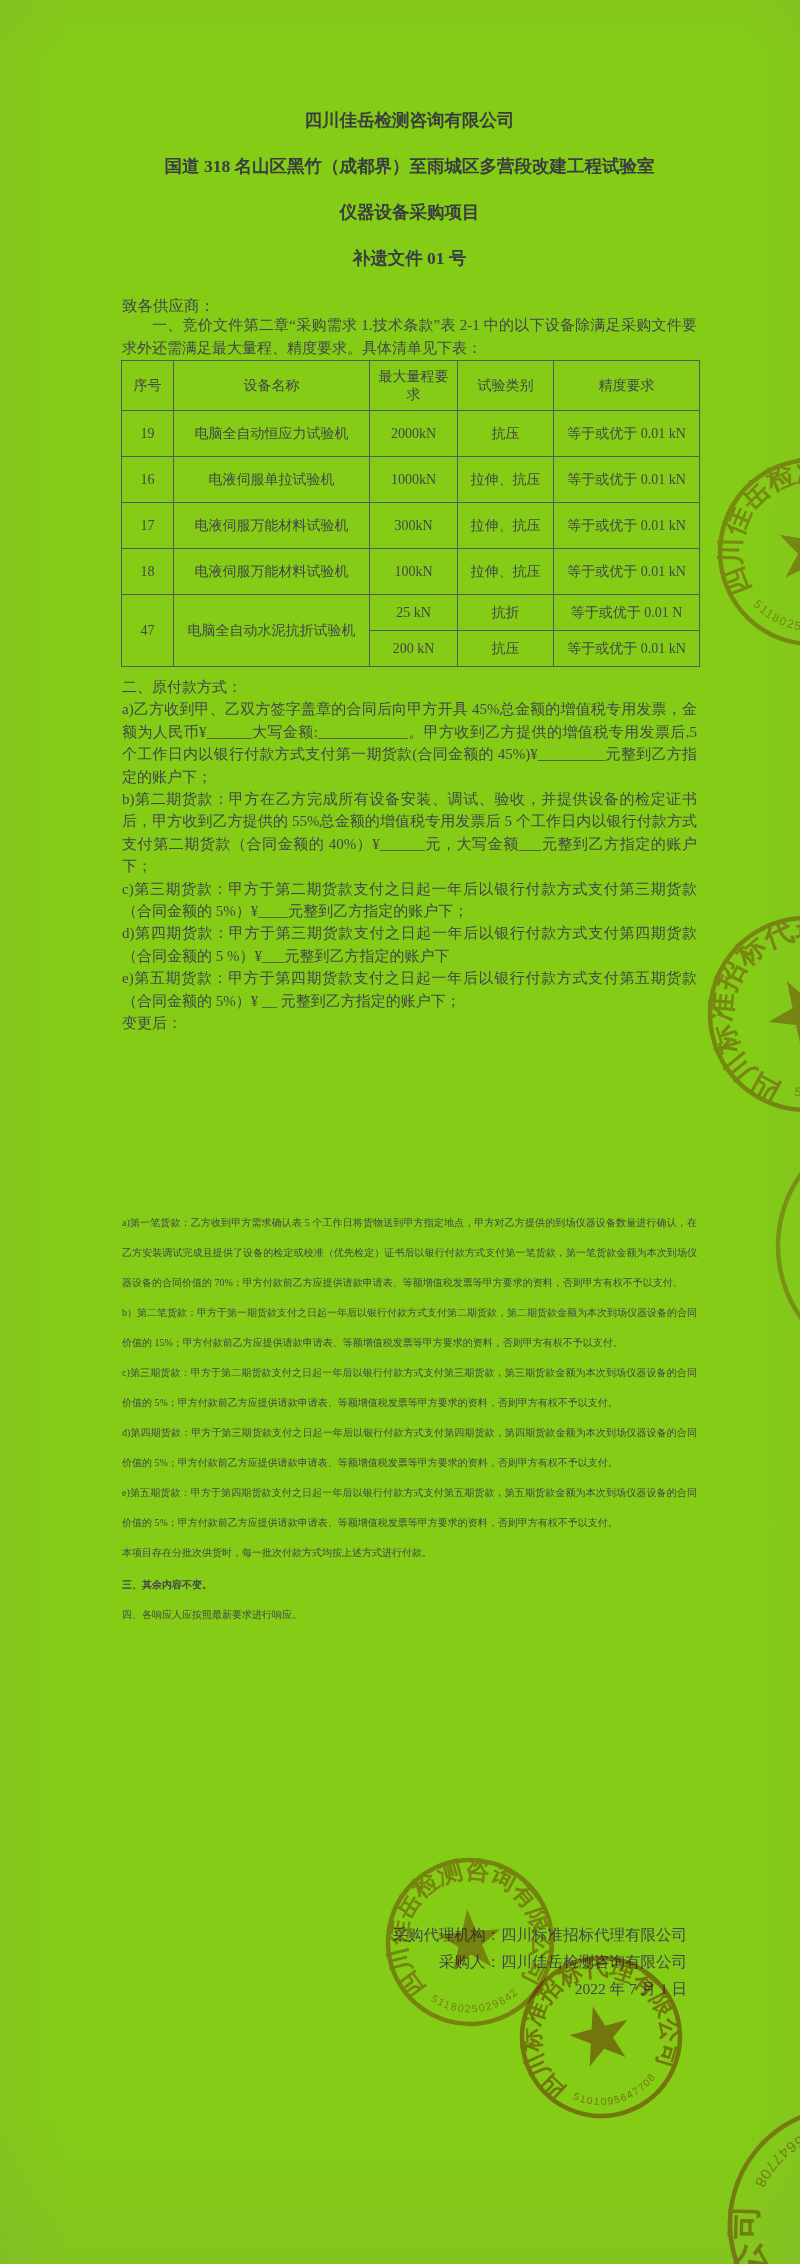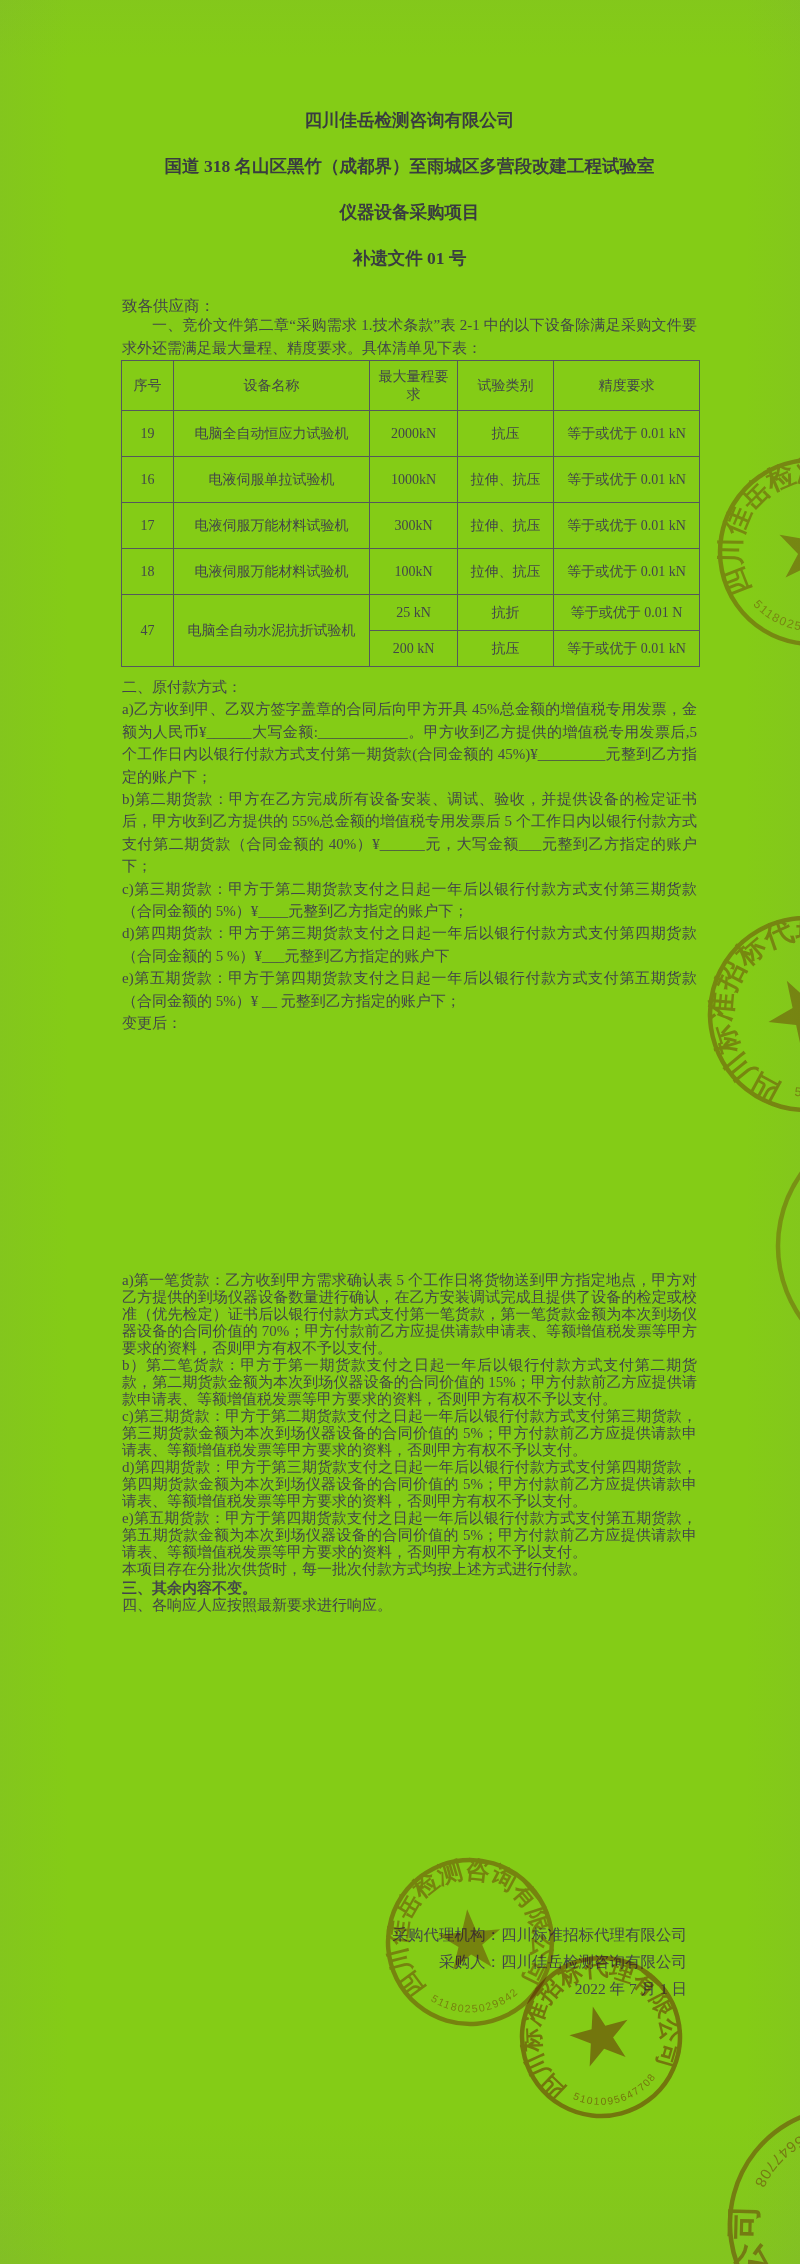--- a/index.html
+++ b/index.html
@@ -19,21 +19,21 @@
     border-collapse:collapse;table-layout:fixed;font-size:14px;color:#43464a;
   }
   table.equip th,table.equip td{
     border:1px solid #55585c;text-align:center;vertical-align:middle;
     padding:2px 4px;font-weight:normal;overflow:hidden;
   }
   tr.hrow{height:50px;margin-top:43px;}
   tr.r{height:46px;}
   tr.rs{height:36px;}
   .sec2{top:676px;font-size:15px;line-height:22.4px;text-align:justify;}
-  .sec2b{top:1272px;font-size:15px;line-height:17px;text-align:justify;}
+  .sec2b{top:1208px;font-size:10px;line-height:30px;text-align:justify;}
   .closing3{margin-top:2px;font-weight:bold;}
   .signature{top:1921px;text-align:right;font-size:15.5px;line-height:27px;padding-right:10px;box-sizing:border-box;}
   .stamp{position:absolute;pointer-events:none;mix-blend-mode:multiply;}
   .edge{position:absolute;pointer-events:none;}
   .edge-left{left:0;top:0;width:70px;height:100%;background:linear-gradient(90deg,rgba(120,120,120,.07),rgba(120,120,120,0));}
   .edge-right{right:0;top:0;width:55px;height:100%;background:linear-gradient(270deg,rgba(120,120,120,.06),rgba(120,120,120,0));}
   .edge-bottom{left:0;bottom:0;width:100%;height:150px;background:linear-gradient(0deg,rgba(120,120,120,.09),rgba(120,120,120,0));}
   .edge-top{left:0;top:0;width:100%;height:60px;background:linear-gradient(180deg,rgba(120,120,120,.05),rgba(120,120,120,0));}
 </style>
 </head>

